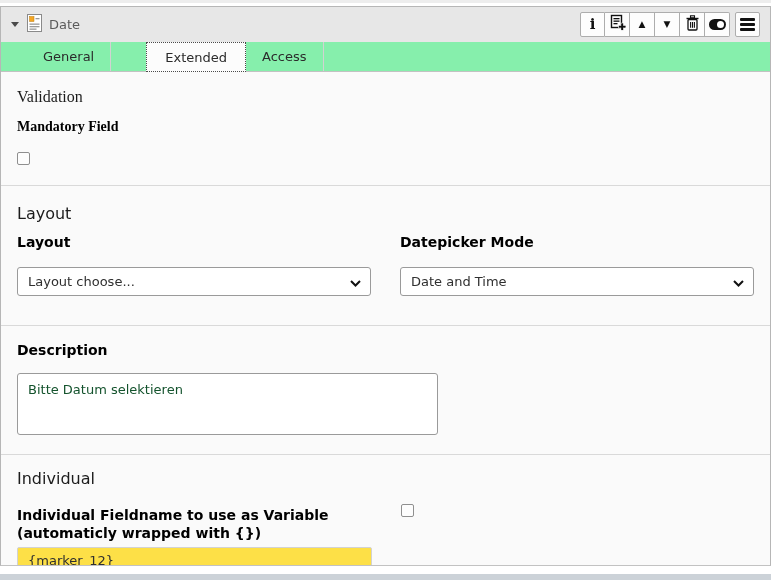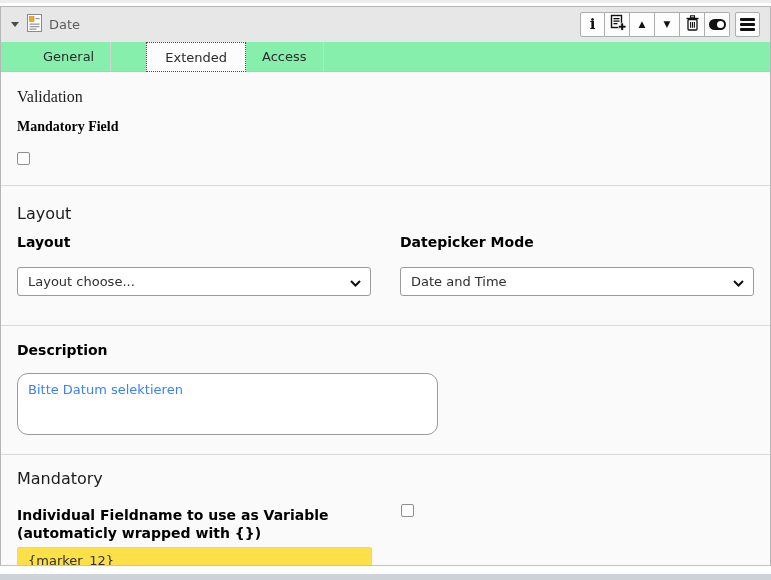--- a/index.html
+++ b/index.html
@@ -59,22 +59,22 @@
   .sec-validation { padding: 15px 0 16px 0; font-family: Liberation Serif, serif; }
   .sec-validation .f-label { margin-top: 13px; }
   .sec-validation .checkbox { margin-top: 17px; }
 
   .sec-layout { padding: 18px 0 29px 0; }
   .sec-layout .f-label { margin-top: 11px; }
   .sec-layout .select { margin-top: 17px; }
 
   .sec-description { padding: 16px 0 19px 0; }
   .sec-description textarea { display: block; margin-top: 15px; width: 421px; height: 62px;
-    background: #fff; border: 1px solid #9a9a9a; border-radius: 11px; resize: none;
-    font-family: "DejaVu Sans", sans-serif; font-size: 13px; color: #3b82f6; padding: 8px 10px; }
+    background: #fff; border: 1px solid #9a9a9a; border-radius: 3px; resize: none;
+    font-family: "DejaVu Sans", sans-serif; font-size: 13px; color: #14532d; padding: 8px 10px; }
 
   .sec-variables { padding: 14px 0 6px 0; }
   .sec-variables .f-label { margin-top: 18px; }
   .ro-input { margin-top: 5px; width: 355px; height: 26px; background: #fde047;
     border: 1px solid #d2d2d2; border-radius: 2px; font-family: "DejaVu Sans", sans-serif;
     font-size: 13px; color: #2f2f2f; padding: 0 10px; }
   .sec-variables .checkbox { margin-top: 16px; }
 
   .bottom-strip { height: 6px; background: #ccd2d8; margin-top: 8px; }
 </style>
@@ -205,21 +205,21 @@
     <div class="divider"></div>
 
     <div class="sec-description">
       <div class="f-label">Description</div>
       <textarea style="">Bitte Datum selektieren</textarea>
     </div>
 
     <div class="divider"></div>
 
     <div class="sec-variables">
-      <div class="sec-heading">Mandatory</div>
+      <div class="sec-heading">Individual</div>
       <div class="cols">
         <div class="col">
           <div class="f-label two-line">
             <div>Individual Fieldname to use as Variable</div>
             <div>(automaticly wrapped with {})</div>
           </div>
           <input class="ro-input" readonly="" value="{marker_12}" style="">
         </div>
         <div class="col">
           <span class="checkbox"></span>

